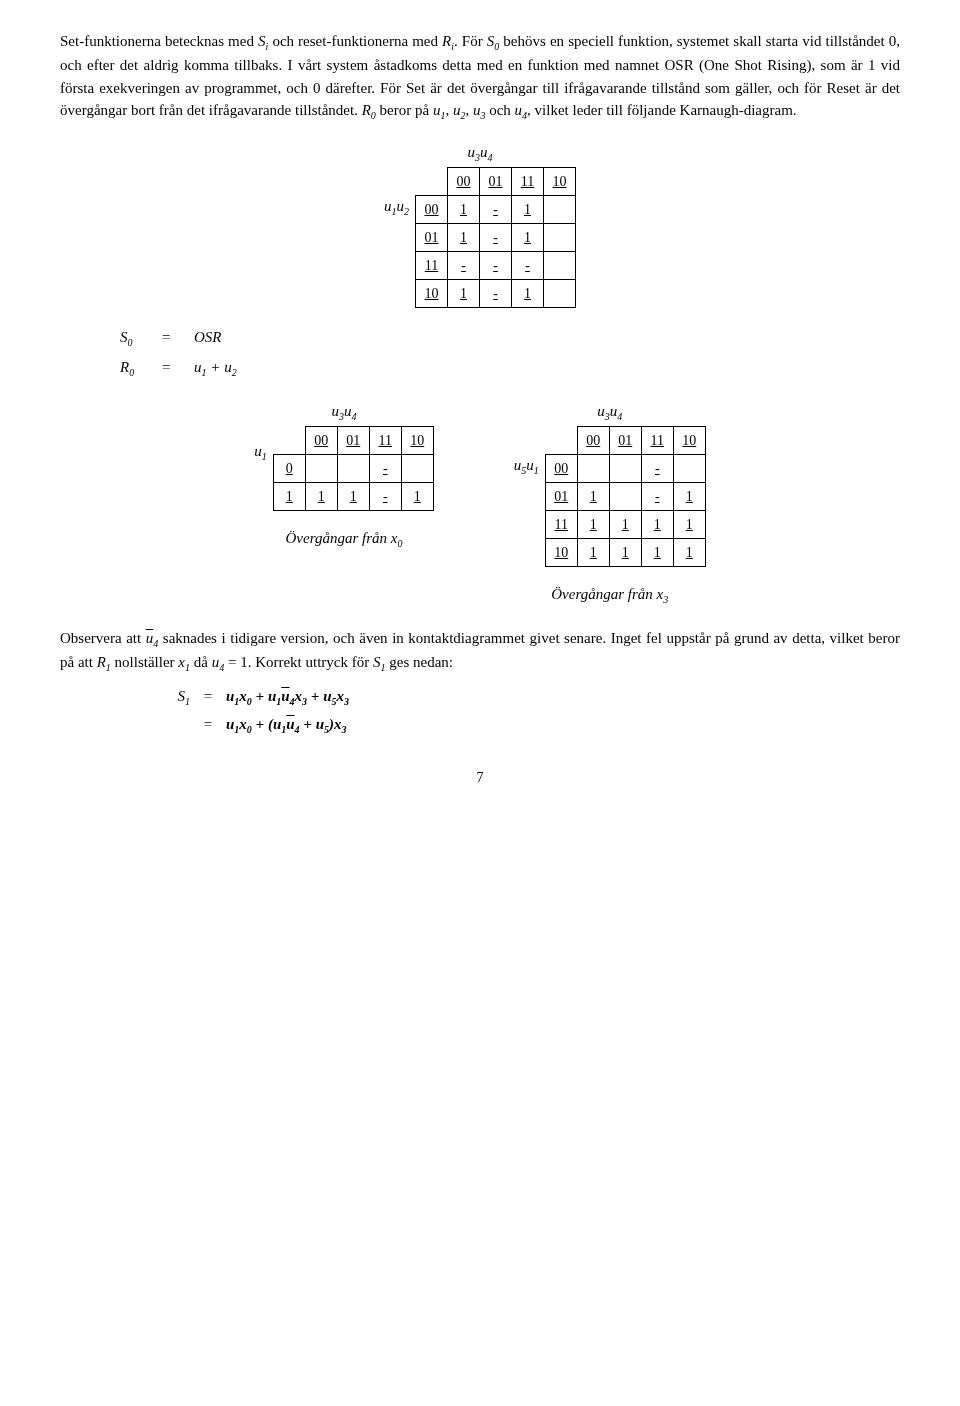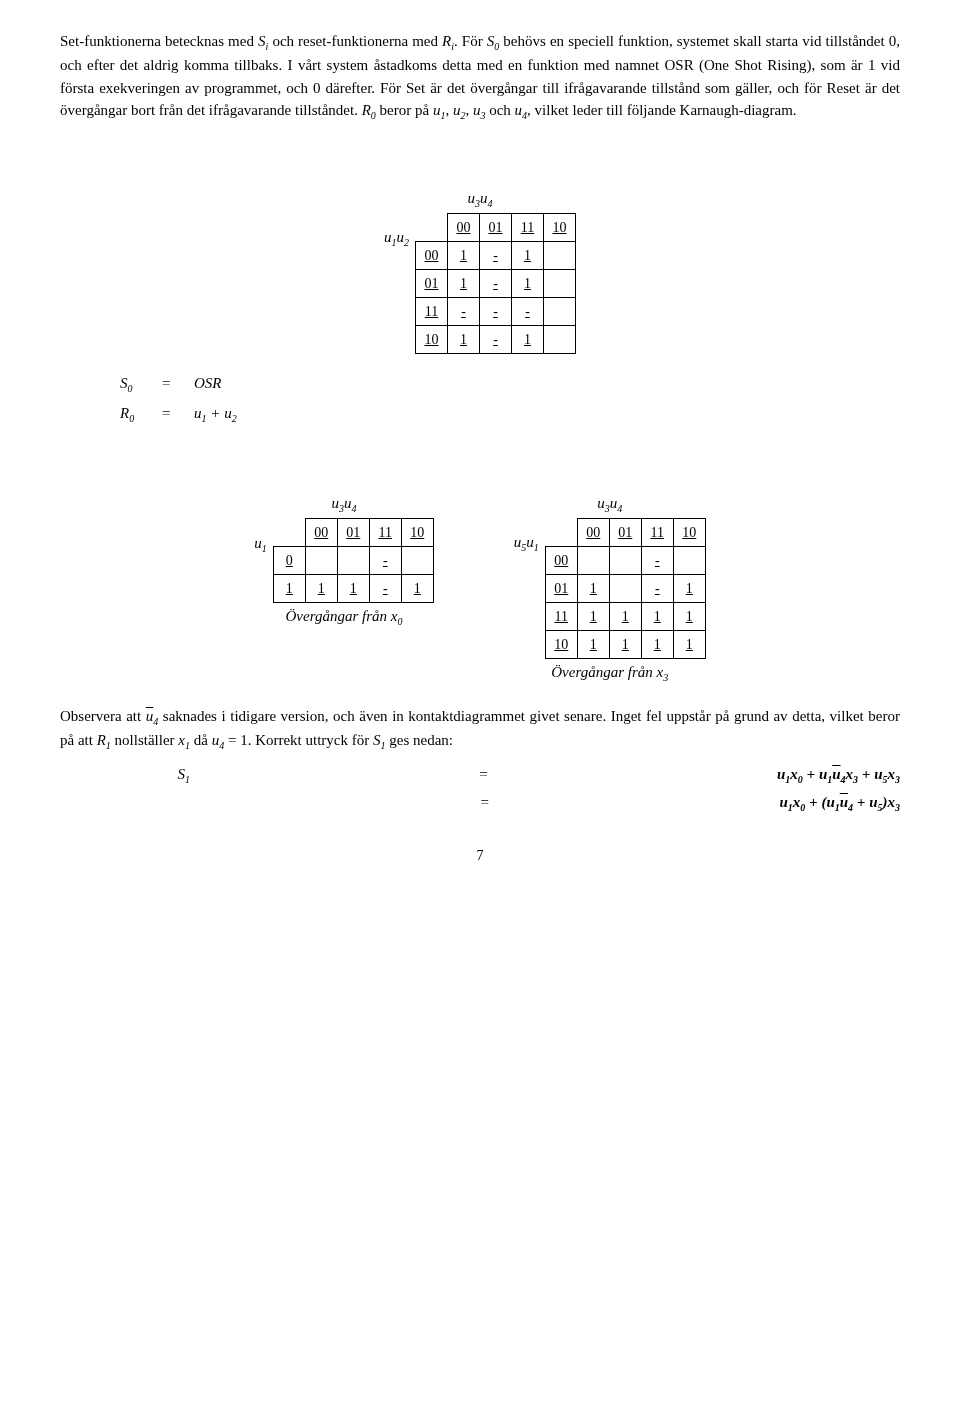--- a/index.html
+++ b/index.html
@@ -28,30 +28,29 @@
     }
     .karnaugh-block {
       display: flex;
       flex-direction: column;
       align-items: center;
     }
     .karnaugh-label-top {
       font-style: italic;
       margin-bottom: 2px;
       font-size: 15px;
-      margin-top: 46px;
     }
     .karnaugh-inner {
       display: flex;
       align-items: flex-start;
     }
     .karnaugh-label-left {
       font-style: italic;
       margin-right: 6px;
-      margin-top: 13px;
+      margin-top: 28px;
       font-size: 15px;
     }
     .k-table {
       border-collapse: collapse;
       text-decoration: underline;
     }
     .k-table td, .k-table th {
       border: 1px solid #000;
       width: 32px;
       height: 28px;
@@ -98,42 +97,41 @@
     }
     .two-karnaugh-row {
       display: flex;
       justify-content: center;
       gap: 80px;
       margin: 20px 0;
       align-items: flex-start;
     }
     .karnaugh-caption {
       text-align: center;
-      margin-top: 2px;
+      margin-top: 16px;
       font-style: italic;
       font-size: 15px;
     }
     .page-number {
       text-align: center;
       margin-top: 30px;
       font-size: 14px;
     }
     sub { font-size: 10px; }
     .overline {
       text-decoration: overline;
     }
     .formula-lines {
       margin: 10px 0 10px 80px;
     }
     .formula-row {
       display: flex;
       align-items: baseline;
       gap: 8px;
       margin-bottom: 4px;
-      justify-content: space-between;
     }
     .eq-align {
       min-width: 50px;
       text-align: right;
       font-style: italic;
     }
     .eq-sign {
       min-width: 20px;
       text-align: center;
     }

